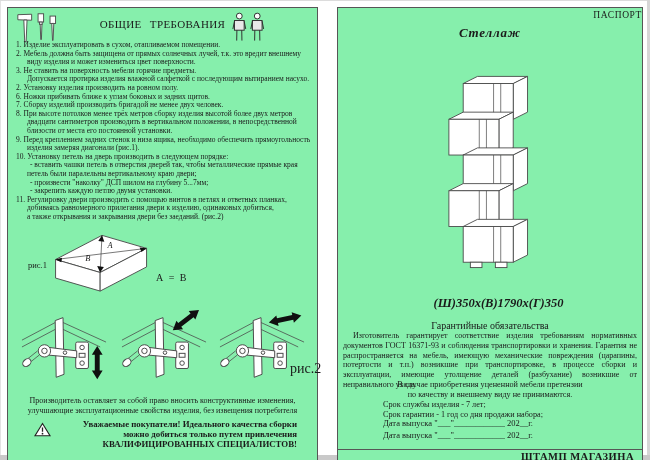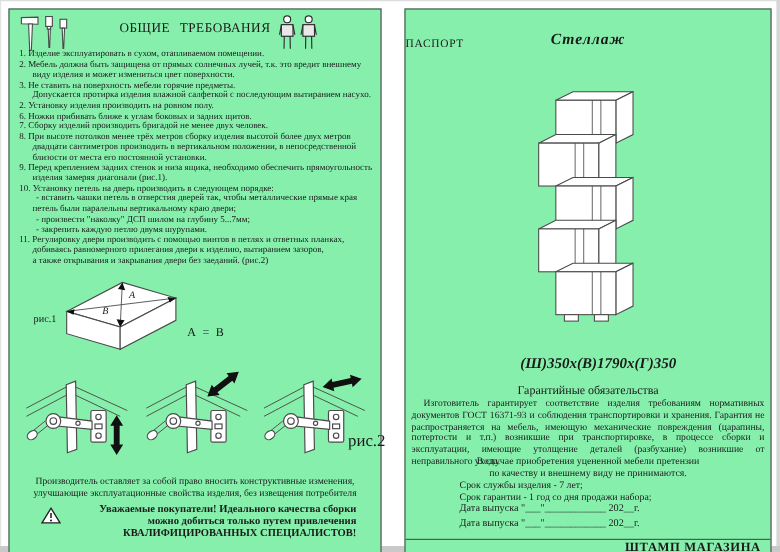--- a/index.html
+++ b/index.html
@@ -30,21 +30,21 @@
   .formula    { left:148px; top:228px; font-size:10px; letter-spacing:1.5px;margin-top:36px; }
   .hinge-1 { left:12px;  top:298px; }
   .hinge-2 { left:112px; top:298px; }
   .hinge-3 { left:210px; top:298px; }
   .fig2-label { left:282px; top:353px; font-size:14px; }
   .manufacturer-note { left:0; right:0; top:388px; text-align:center; font-size:8px; line-height:9.6px; }
   .warning-triangle-icon { left:26px; top:414px; }
   .warning-text { left:40px; right:20px; top:412px; text-align:right; font-weight:bold; font-size:8.8px; line-height:9.8px; }
 
   
-  .doc-title    { left:0; right:0; top:24px;  text-align:left; font-size:9.5px; letter-spacing:.6px; }
+  .doc-title    { left:0; right:0; top:2px;  text-align:right; font-size:9.5px; letter-spacing:.6px; }
   .product-name { left:0; right:0; top:17px; text-align:center; font-size:13px; font-weight:bold; font-style:italic; letter-spacing:.8px; }
   .shelf-drawing { left:50%; top:42px; transform:translateX(-44%); }
   .dimensions   { left:17px; right:0; top:288px; text-align:center; font-size:12.5px; font-weight:bold; font-style:italic; }
   .warranty-title { left:0; right:0; top:312px; text-align:center; font-size:10px; }
   .warranty-text  { left:5px; right:5px; top:323px; font-size:8px; line-height:9.8px; text-align:justify; text-indent:10px; }
   .discount-note  { left:0; right:0; top:372px; text-align:center; font-size:8.2px; line-height:10px; }
   .service-life, .warranty-period { left:45px; font-size:8.2px; }
   .service-life    { top:392px; }
   .warranty-period { top:402px; }
   .date-line { left:45px; font-size:8.5px; }
@@ -140,25 +140,25 @@
       </div>
       <div class="req-item">
         <div class="req-line first">9. Перед креплением задних стенок и низа ящика, необходимо обеспечить прямоугольность</div>
         <div class="req-line cont">изделия замеряя диагонали (рис.1).</div>
       </div>
       <div class="req-item">
         <div class="req-line first">10. Установку петель на дверь производить в следующем порядке:</div>
         <div class="req-line sub">- вставить чашки петель в отверстия дверей так, чтобы металлические прямые края</div>
         <div class="req-line cont">петель были паралельны вертикальному краю двери;</div>
         <div class="req-line sub">- произвести "наколку" ДСП шилом на глубину 5...7мм;</div>
-        <div class="req-line sub">- закрепить каждую петлю двумя шурупами.</div>
+        <div class="req-line sub">- закрепить каждую петлю двумя установки.</div>
       </div>
       <div class="req-item">
         <div class="req-line first">11. Регулировку двери производить с помощью винтов в петлях и ответных планках,</div>
-        <div class="req-line cont">добиваясь равномерного прилегания двери к изделию, вытиранием зазоров,</div>
+        <div class="req-line cont">добиваясь равномерного прилегания двери к изделию, одинаковых добиться,</div>
         <div class="req-line cont">а также открывания и закрывания двери без заеданий. (рис.2)</div>
       </div>
     </div>
 
   <div class="abs fig1-label">рис.1</div>
 
   <svg class="abs fig1-draw" width="104" height="76" viewBox="0 0 112 78">
     <path class="lineart" d="M6,32 L56,6 L104,20 L54,46 Z"></path>
     <path class="lineart" d="M6,32 L6,52 L54,66 L54,46 Z"></path>
     <path class="lineart" d="M54,46 L104,20 L104,40 L54,66 Z"></path>

